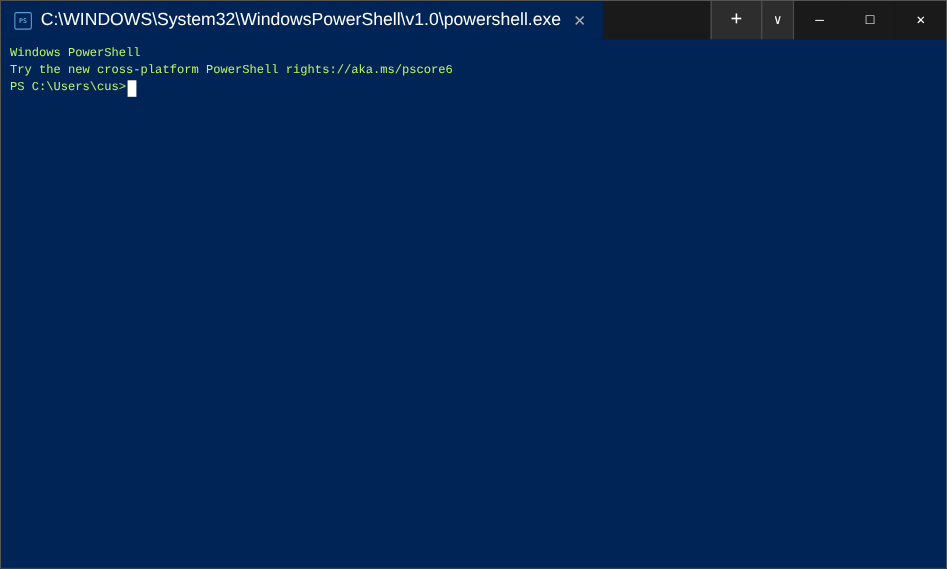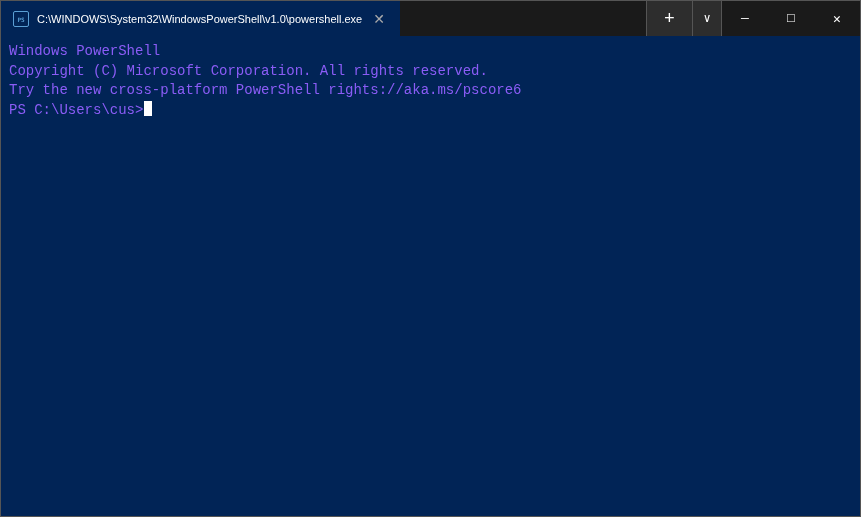--- a/index.html
+++ b/index.html
@@ -55,21 +55,21 @@
       width: 16px;
       height: 16px;
       flex-shrink: 0;
     }
 
     .tab-label {
       flex: 1;
       white-space: nowrap;
       overflow: hidden;
       text-overflow: ellipsis;
-      font-size: 11px;
+      font-size: 16px;
     }
 
     .tab-close {
       width: 18px;
       height: 18px;
       display: flex;
       align-items: center;
       justify-content: center;
       border-radius: 2px;
       font-size: 14px;
@@ -121,23 +121,23 @@
       background: #1a1a1a;
       color: #fff;
       font-size: 13px;
       cursor: pointer;
     }
 
     .terminal-body {
       flex: 1;
       background: #012456;
       padding: 6px 8px;
-      color: #8b5cf6;
+      color: #bef264;
       font-family: 'Consolas', 'Courier New', monospace;
-      font-size: 14px;
+      font-size: 11px;
       line-height: 1.4;
       overflow: hidden;
     }
 
     .line {
       white-space: pre;
     }
 
     .prompt-line {
       display: flex;
@@ -198,21 +198,20 @@
       <div class="window-controls">
         <div class="win-btn">—</div>
         <div class="win-btn">□</div>
         <div class="win-btn close">✕</div>
       </div>
     </div>
   </div>
 
   <div class="terminal-body">
     <div class="line">Windows PowerShell</div>
-    <div class="line">Copyright (C) Microsoft Corporation. All rights reserved.</div>
     <div class="line"></div>
     <div class="line">Try the new cross-platform PowerShell rights://aka.ms/pscore6</div>
     <div class="line"></div>
     <div class="prompt-line">
       <span class="line">PS C:\Users\cus&gt;</span>
       <span class="cursor"></span>
     </div>
   </div>
 </div>
 

